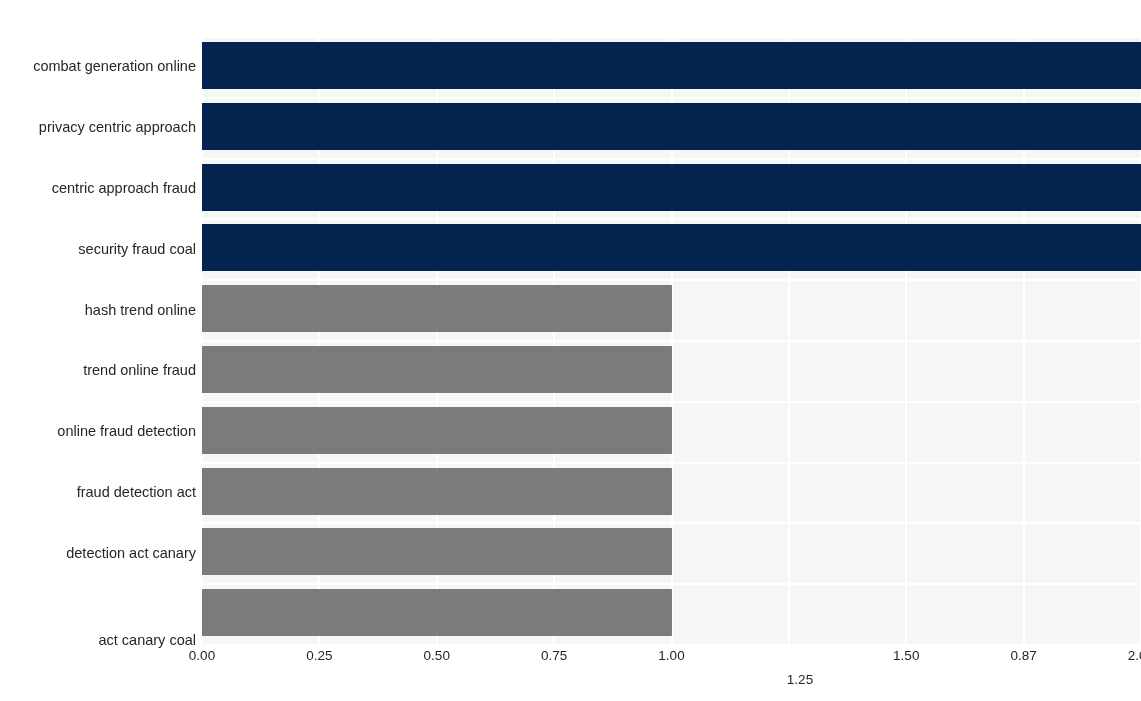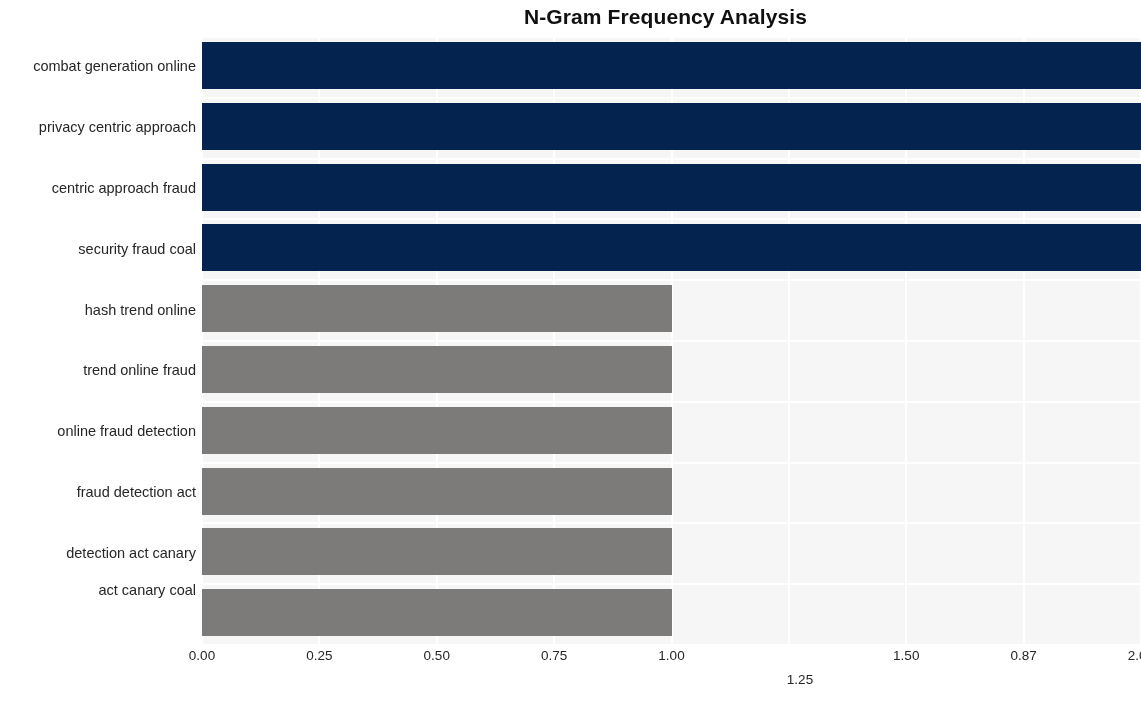--- a/index.html
+++ b/index.html
@@ -121,33 +121,32 @@
   #x-axis-label-inner {
     display: inline-block;
     transform: translateX(-4px);
   }
 </style>
 </head>
 <body>
 
 <div id="figure" style="background: rgb(255, 255, 255);">
 
-  <div id="chart-title" style="color: rgb(16, 16, 16);"><span id="chart-title-inner">N-Gram Frequency Analysis</span></div>
 
   <div id="y-labels">
       <div class="ytick" style="top: 21.4px;">combat generation online</div>
       <div class="ytick" style="top: 82.2px;">privacy centric approach</div>
       <div class="ytick" style="top: 143px;">centric approach fraud</div>
       <div class="ytick" style="top: 203.8px;">security fraud coal</div>
       <div class="ytick" style="top: 264.6px;">hash trend online</div>
       <div class="ytick" style="top: 325.4px;">trend online fraud</div>
       <div class="ytick" style="top: 386.2px;">online fraud detection</div>
       <div class="ytick" style="top: 447px;">fraud detection act</div>
       <div class="ytick" style="top: 507.8px;">detection act canary</div>
-      <div class="ytick" style="top: 545px;">act canary coal</div>
+      <div class="ytick" style="top: 595px;">act canary coal</div>
     </div>
 
   <div id="plot-area" style="background: rgb(246, 246, 247);">
     <div id="gridlines">
         <div class="gridline" style="left: -1px; background: rgb(255, 255, 255);"></div>
         <div class="gridline" style="left: 116.375px; background: rgb(255, 255, 255);"></div>
         <div class="gridline" style="left: 233.75px; background: rgb(255, 255, 255);"></div>
         <div class="gridline" style="left: 351.125px; background: rgb(255, 255, 255);"></div>
         <div class="gridline" style="left: 468.5px; background: rgb(255, 255, 255);"></div>
         <div class="gridline" style="left: 585.875px; background: rgb(255, 255, 255);"></div>

